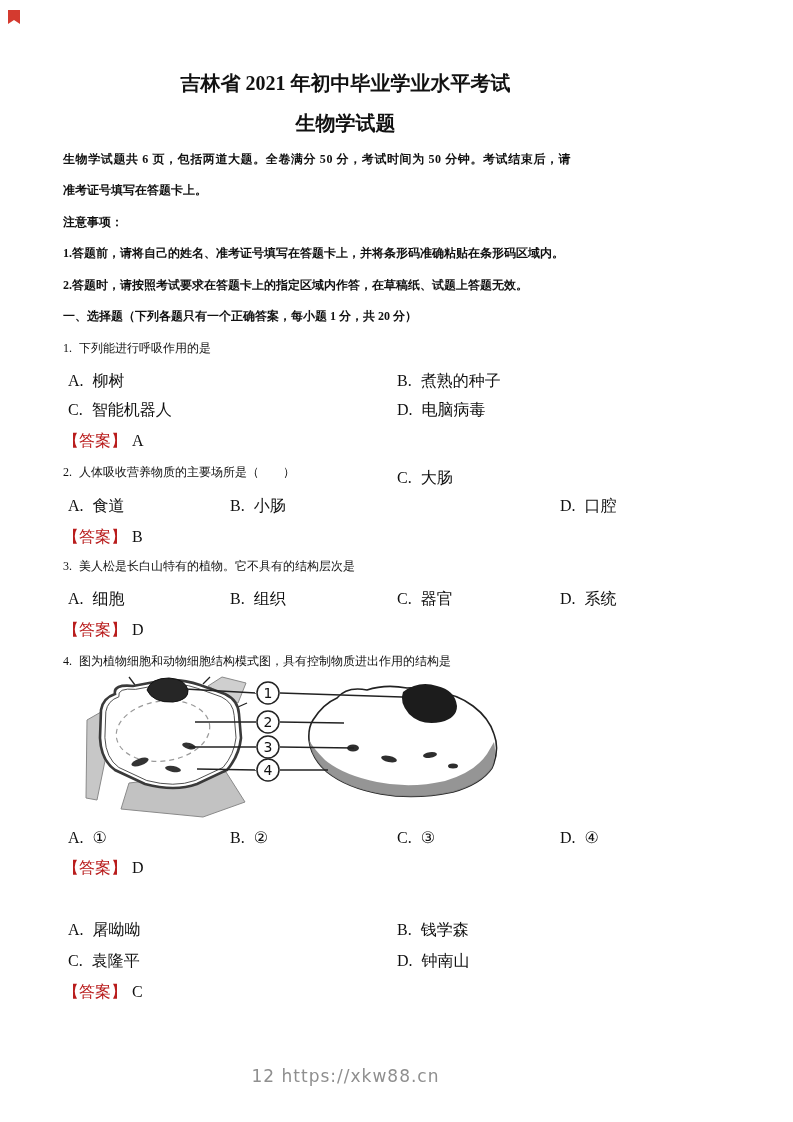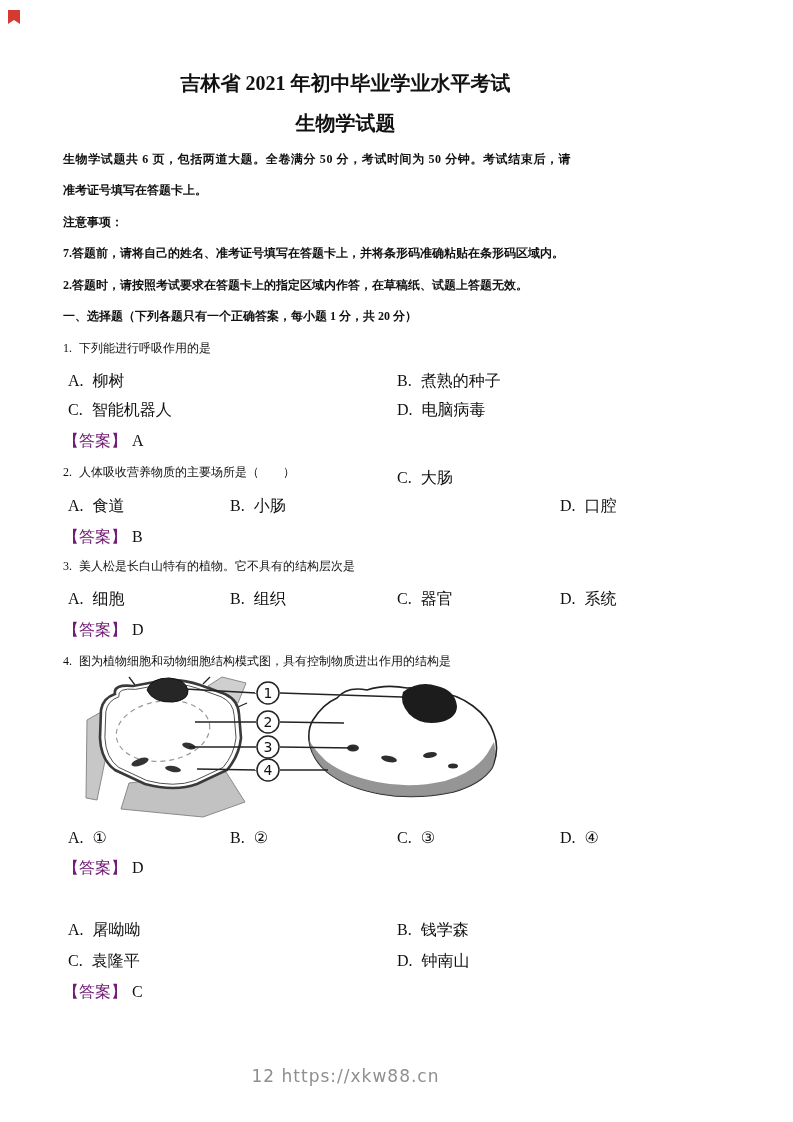--- a/index.html
+++ b/index.html
@@ -7,21 +7,21 @@
         font-family:"Liberation Serif","DejaVu Serif",serif;color:#111;}
   .line{position:absolute;left:63px;right:63px;font-size:12px;line-height:20px;white-space:nowrap;}
   .bold{font-weight:700;}
   .t1{position:absolute;left:0;right:0;text-align:center;font-size:20px;font-weight:700;}
   .t2{position:absolute;left:0;right:0;text-align:center;font-size:20px;font-weight:700;}
   .ls6{letter-spacing:0.6px;}
   .stem-num{margin-right:7px;}
   .opt{position:absolute;font-size:16px;line-height:20px;white-space:nowrap;}
   .opt .key{margin-right:9px;}
   .ans{position:absolute;left:63px;font-size:16px;line-height:20px;}
-  .ans .lab{color:#701a75;}
+  .ans .lab{color:#b91c1c;}
   .ans .val{color:#111;margin-left:5px;}
   .figure{position:absolute;left:85px;top:676px;width:430px;height:147px;}
   .figure line{stroke:#222;stroke-width:1.3;}
   .corner{position:absolute;left:7px;top:9px;width:14px;height:16px;}
   .footer{position:absolute;left:0;right:0;top:1066px;text-align:center;
           font-family:"DejaVu Sans","Liberation Sans",sans-serif;
           font-size:17px;color:#8f8f8f;letter-spacing:1px;}
 </style>
 </head>
 <body>
@@ -31,21 +31,21 @@
   <svg class="corner" viewBox="0 0 14 16">
     <path d="M1,1 h12 v14 l-6,-4 -6,4 Z" fill="#d43a2f"></path>
   </svg>
 
   <div class="t1" style="top:70px">吉林省 2021 年初中毕业学业水平考试</div>
   <div class="t2" style="top:110px">生物学试题</div>
 
   <div class="line bold ls6" style="top:149px">生物学试题共 6 页，包括两道大题。全卷满分 50 分，考试时间为 50 分钟。考试结束后，请</div>
   <div class="line bold" style="top:180px">准考证号填写在答题卡上。</div>
   <div class="line bold" style="top:212px">注意事项：</div>
-  <div class="line bold" style="top:243px">7.答题前，请将自己的姓名、准考证号填写在答题卡上，并将条形码准确粘贴在条形码区域内。</div>
+  <div class="line bold" style="top:243px">1.答题前，请将自己的姓名、准考证号填写在答题卡上，并将条形码准确粘贴在条形码区域内。</div>
   <div class="line bold" style="top:275px">2.答题时，请按照考试要求在答题卡上的指定区域内作答，在草稿纸、试题上答题无效。</div>
   <div class="line bold" style="top:306px">一、选择题（下列各题只有一个正确答案，每小题 1 分，共 20 分）</div>
 
   <div class="line" style="top:338px">
     <span class="stem-num">1.</span><span>下列能进行呼吸作用的是</span>
   </div>
   <span class="opt" style="left:68px;top:371px"><span class="key">A.</span><span>柳树</span></span>
   <span class="opt" style="left:397px;top:371px"><span class="key">B.</span><span>煮熟的种子</span></span>
   <span class="opt" style="left:68px;top:400px"><span class="key">C.</span><span>智能机器人</span></span>
   <span class="opt" style="left:397px;top:400px"><span class="key">D.</span><span>电脑病毒</span></span>

